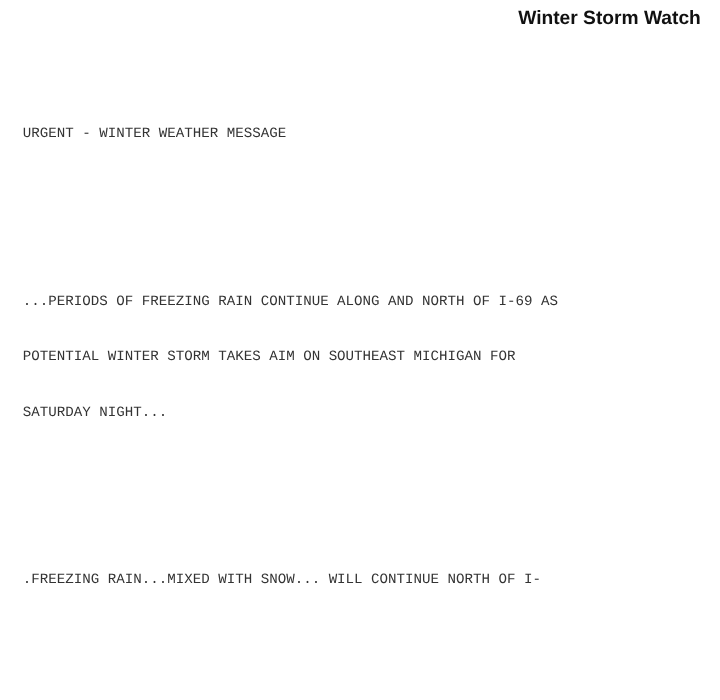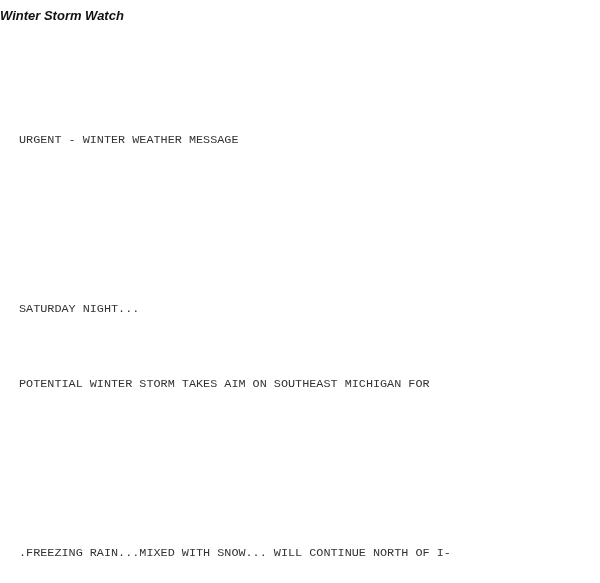--- a/index.html
+++ b/index.html
@@ -11,63 +11,62 @@
       width: 600px;
       height: 583px;
       overflow: hidden;
       position: relative;
     }
     .title {
       position: absolute;
       left: 0;
       top: 5px;
       width: 584px;
-      text-align: left;
+      text-align: right;
       font-family: "Liberation Sans", sans-serif;
       font-weight: bold;
-      font-size: 13px;
+      font-size: 16px;
       line-height: 22px;
       color: #111111;
       margin: 0;
-      font-style: italic;
     }
     .bulletin {
       position: absolute;
       left: 19px;
       top: 42px;
       width: 580px;
       font-family: "Liberation Mono", monospace;
       font-size: 11.8px;
       line-height: 15.5px;
       color: #333333;
       white-space: pre;
       margin: 0;
     }
     .block {
       margin: 0 0 15.5px 0;
     }
     .line {
       display: block;
       height: 15.5px;
-      margin-top: 29px;
     }
   </style>
 </head>
 <body>
 
 <h1 class="title">Winter Storm Watch</h1>
 
 <div class="bulletin">
   <div class="block">
     <span class="line">URGENT - WINTER WEATHER MESSAGE</span>
   </div>
 
   <div class="block">
+    <span class="line">...PERIODS OF FREEZING RAIN CONTINUE ALONG AND NORTH OF I-69 AS</span>
+    <span class="line">POTENTIAL WINTER STORM TAKES AIM ON SOUTHEAST MICHIGAN FOR</span>
     <span class="line">SATURDAY NIGHT...</span>
-    <span class="line">POTENTIAL WINTER STORM TAKES AIM ON SOUTHEAST MICHIGAN FOR</span>
   </div>
 
   <div class="block">
     <span class="line">.FREEZING RAIN...MIXED WITH SNOW... WILL CONTINUE NORTH OF I-</span>
     
     
     
     
   </div>
 

